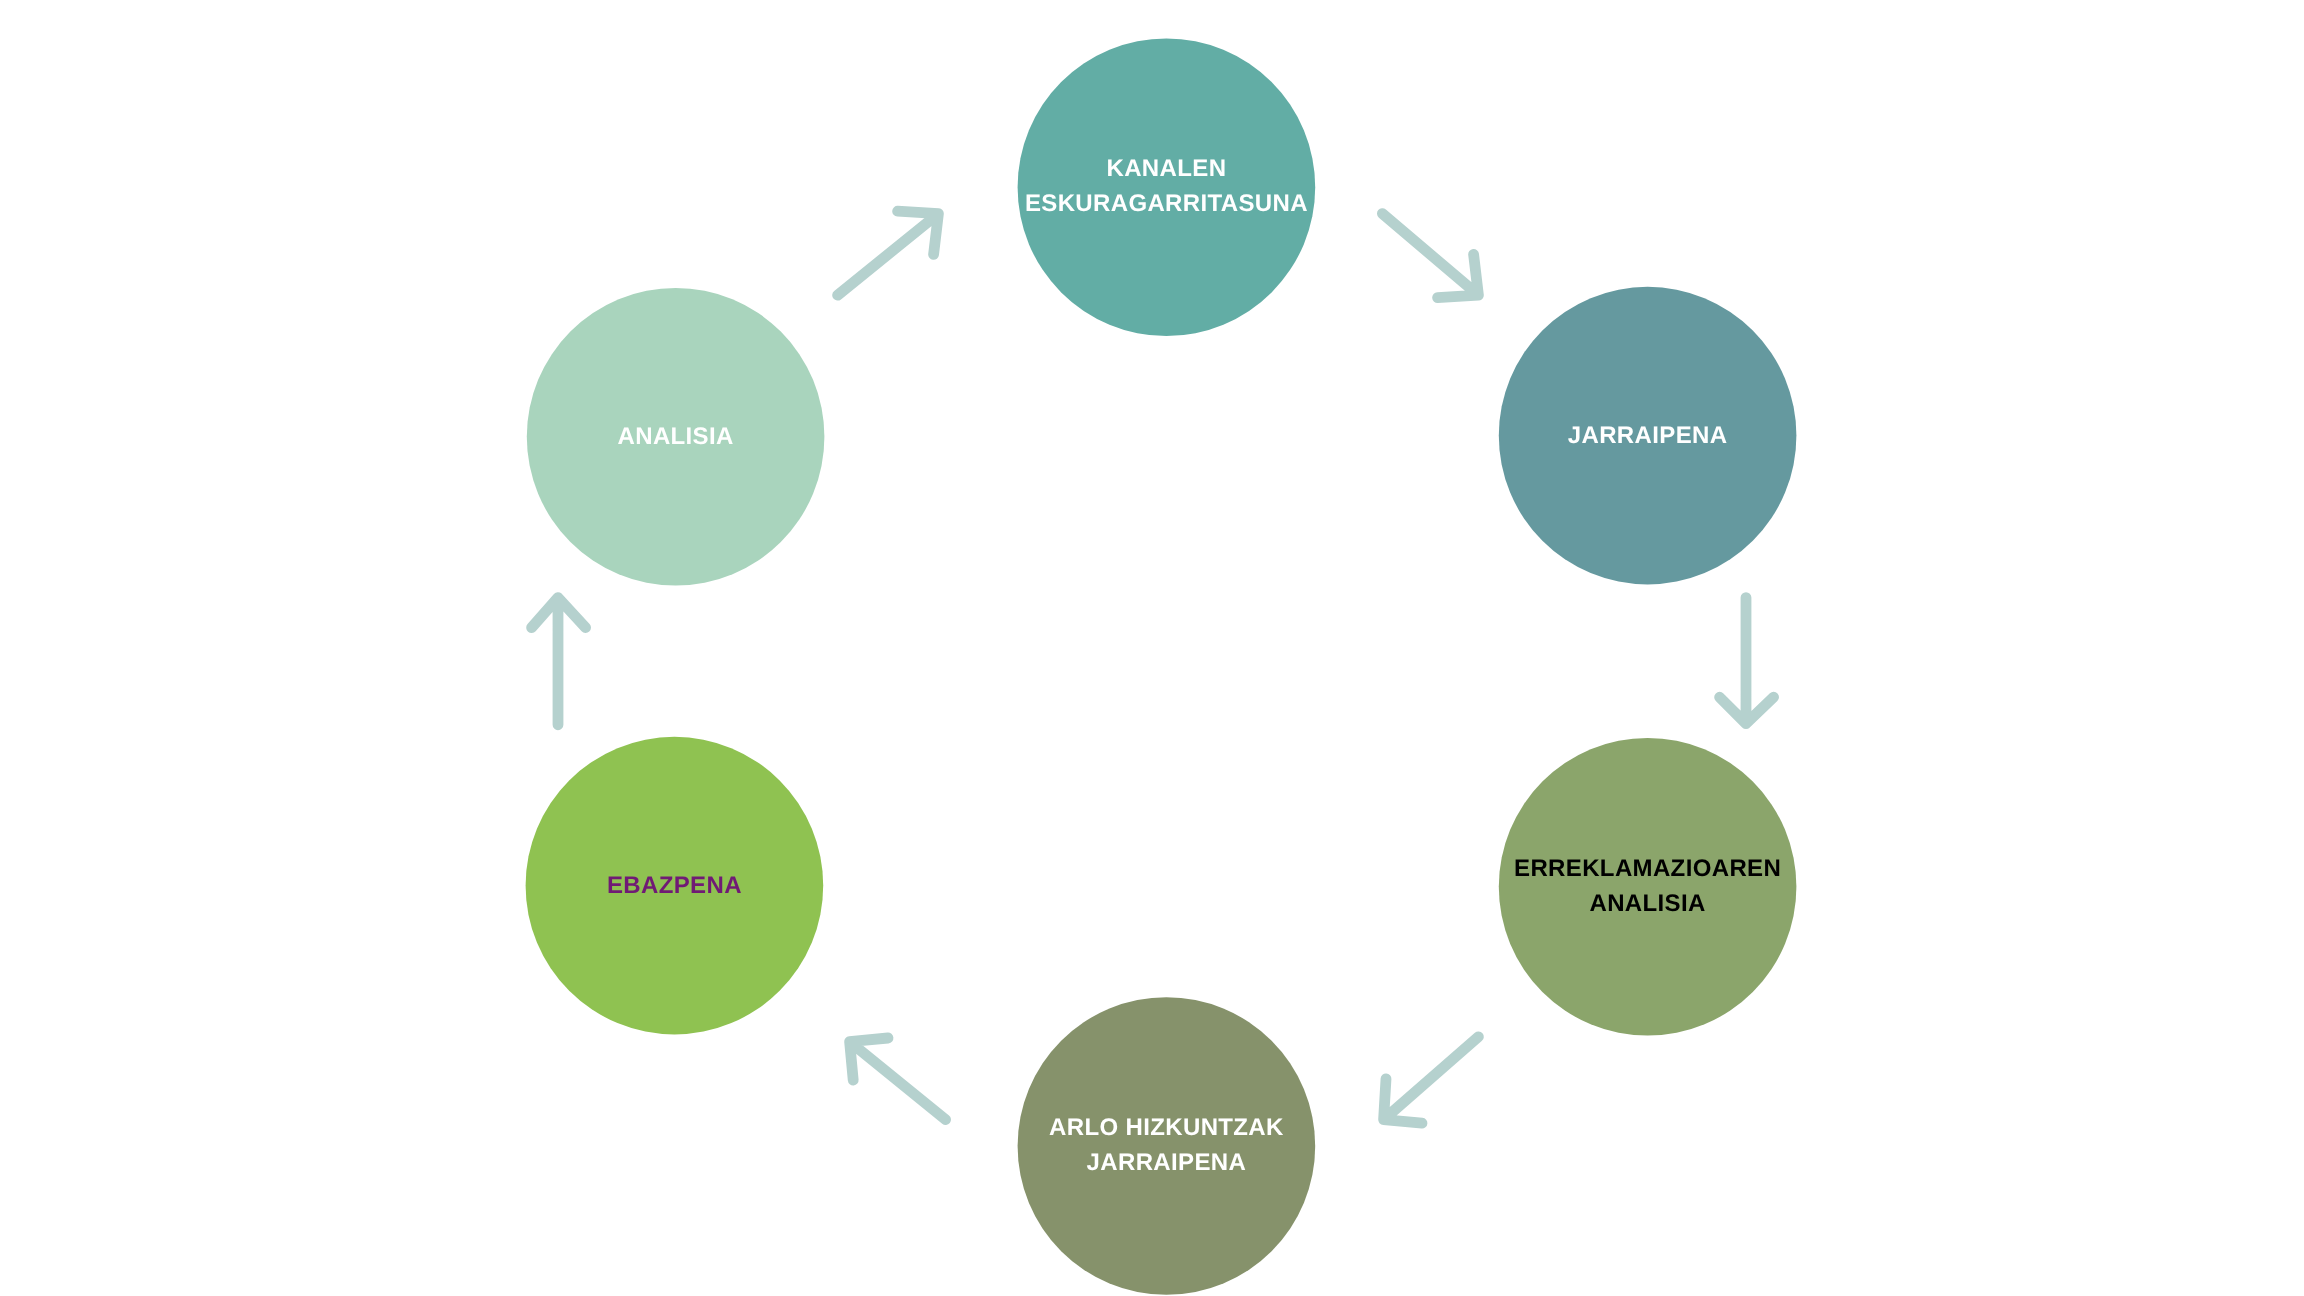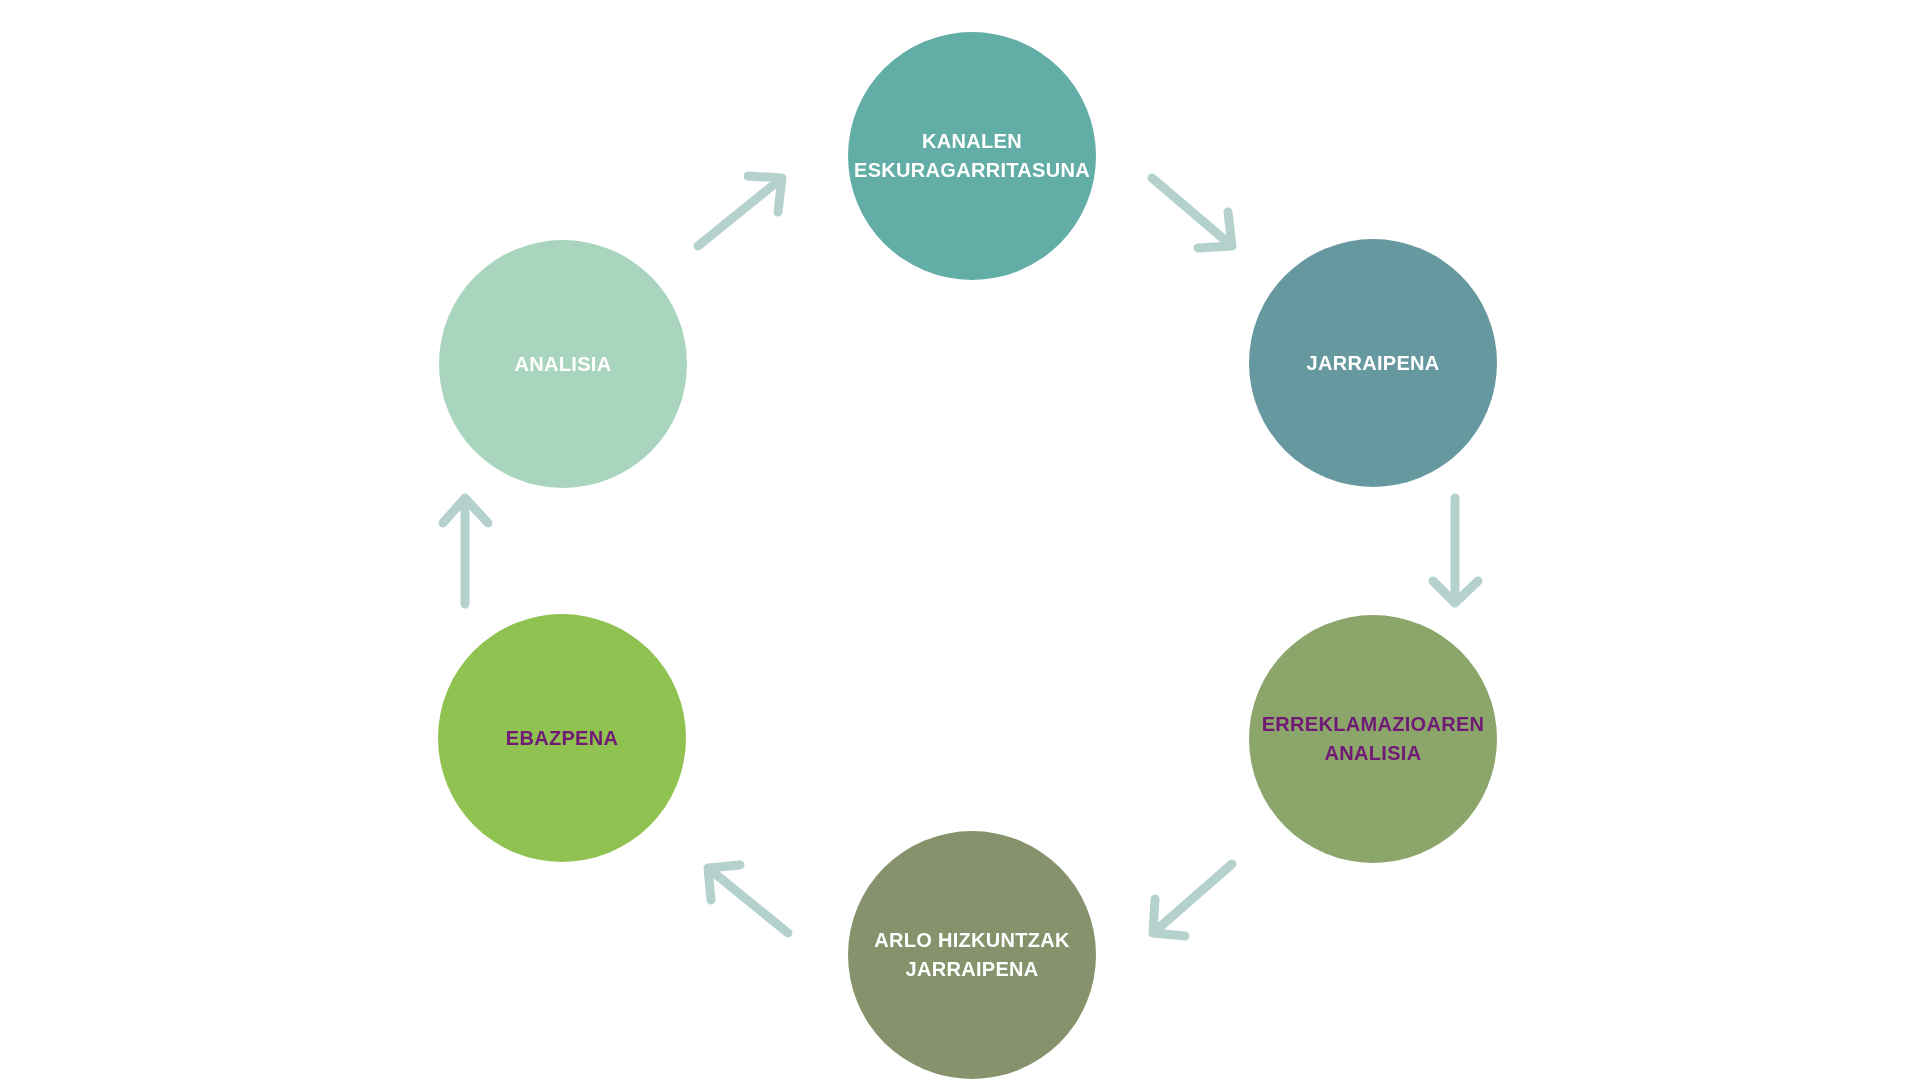--- a/index.html
+++ b/index.html
@@ -33,21 +33,21 @@
   </svg>
 
   <div class="node" id="n0" style="background: rgb(98, 173, 165);">
     <span class="node-label" style="color: rgb(255, 255, 255);">KANALEN
 ESKURAGARRITASUNA</span>
   </div>
   <div class="node" id="n1" style="background: rgb(101, 153, 159);">
     <span class="node-label" style="color: rgb(255, 255, 255);">JARRAIPENA</span>
   </div>
   <div class="node" id="n2" style="background: rgb(139, 165, 107);">
-    <span class="node-label" style="color: #701a75;">ERREKLAMAZIOAREN
+    <span class="node-label" style="color: #000000;">ERREKLAMAZIOAREN
 ANALISIA</span>
   </div>
   <div class="node" id="n3" style="background: rgb(134, 146, 107);">
     <span class="node-label" style="color: rgb(255, 255, 255);">ARLO HIZKUNTZAK
 JARRAIPENA</span>
   </div>
   <div class="node" id="n4" style="background: rgb(143, 194, 81);">
     <span class="node-label" style="color: #701a75;">EBAZPENA</span>
   </div>
   <div class="node" id="n5" style="background: rgb(169, 212, 189);">

